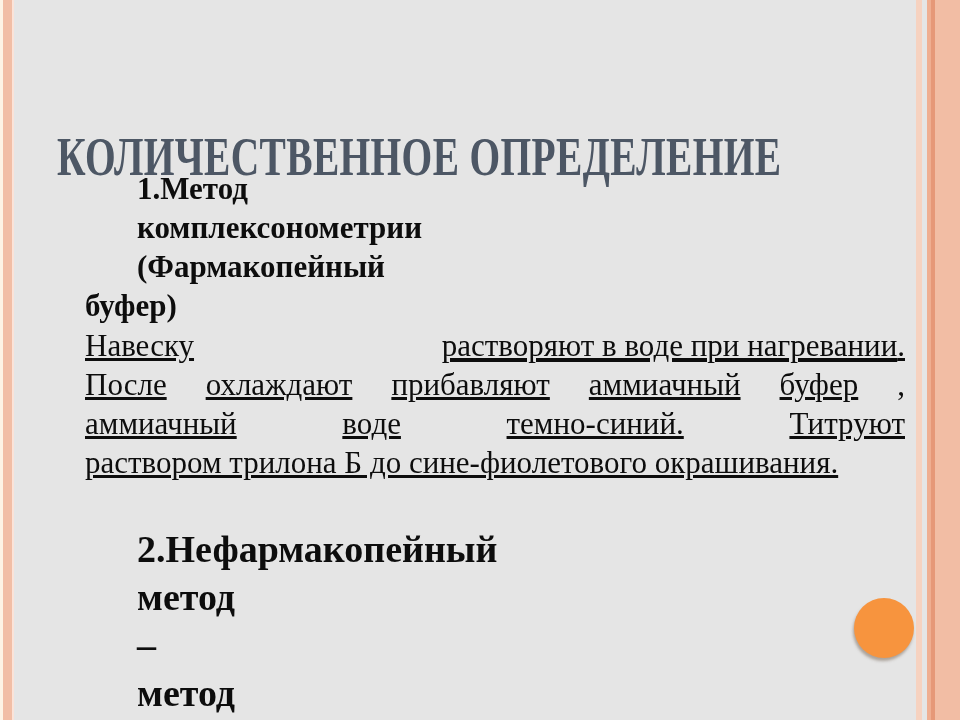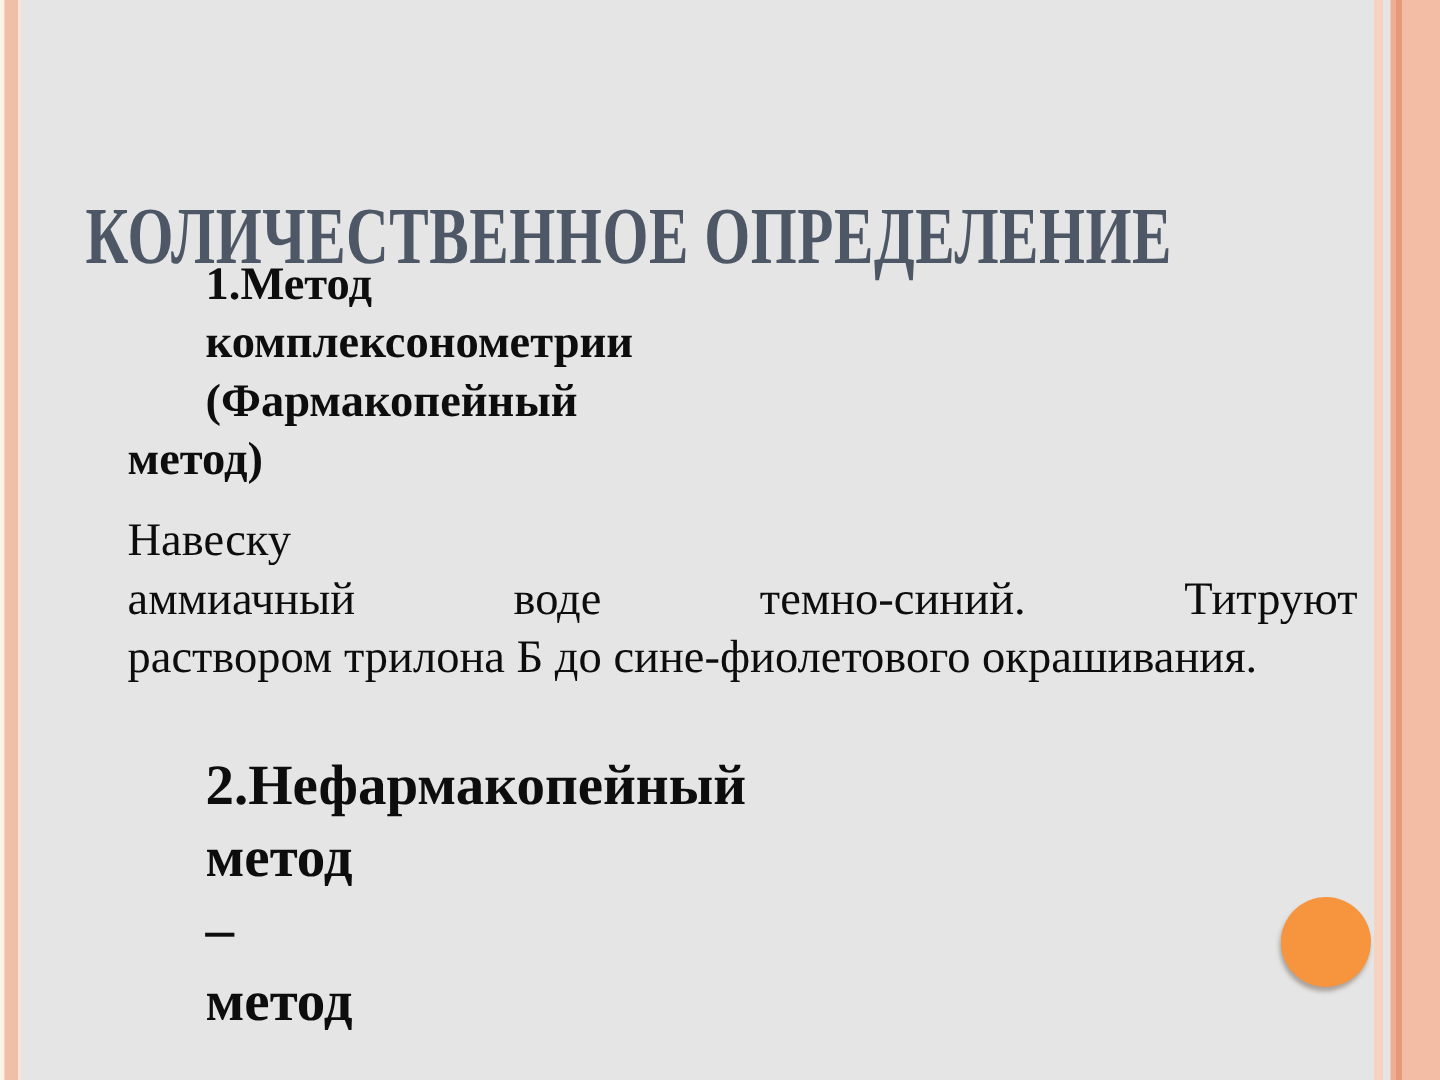--- a/index.html
+++ b/index.html
@@ -43,21 +43,21 @@
   .body-text {
     position: absolute;
     left: 85px; top: 169px;
     width: 820px;
     font-size: 31px;
     color: #0d0d0d;
   }
   .para { font-weight: normal; }
   .para.bold { font-weight: bold; }
   .para.large { font-size: 38px; }
-  .para.gap-small { margin-top: 15px; }
+  .para.gap-small { margin-top: 1px; text-decoration: underline; }
   .para.gap-large { margin-top: 43px; }
   .line { line-height: 39px; min-height: 39px; white-space: pre; }
   .para.large .line { line-height: 48px; min-height: 48px; }
   .para.spread .line + .line { margin-top: 12px; }
   .line.justify {
     display: flex;
     justify-content: space-between;
     align-items: baseline;
     white-space: normal;
   }
@@ -96,25 +96,34 @@
 
   <h1 class="title">КОЛИЧЕСТВЕННОЕ ОПРЕДЕЛЕНИЕ</h1>
 
   <div class="body-text">
       <div class="para bold">
         <div class="line justify indent">
           <span class="chunk"><span>1.Метод</span></span>
           <span class="chunk"><span>комплексонометрии</span></span>
           <span class="chunk"><span>(Фармакопейный</span></span>
         </div>
-        <div class="line"><span class="chunk"><span>метод)</span></span></div>
+        <div class="line"><span class="chunk"><span>буфер)</span></span></div>
       </div>
       <div class="para gap-small">
         <div class="line justify">
           <span class="chunk"><span>Навеску</span></span>
+          <span class="chunk"><span class="u">растворяют в воде при нагревании</span><span>.</span></span>
+        </div>
+        <div class="line justify">
+          <span class="chunk"><span>После</span></span>
+          <span class="chunk"><span>охлаждают</span></span>
+          <span class="chunk"><span>прибавляют</span></span>
+          <span class="chunk"><span>аммиачный</span></span>
+          <span class="chunk"><span>буфер</span></span>
+          <span class="chunk"><span>,</span></span>
         </div>
         <div class="line justify">
           <span class="chunk"><span>аммиачный</span></span>
           <span class="chunk"><span>воде</span></span>
           <span class="chunk"><span>темно-синий.</span></span>
           <span class="chunk"><span>Титруют</span></span>
         </div>
         <div class="line"><span class="chunk"><span>раствором трилона Б до сине-фиолетового окрашивания.</span></span></div>
       </div>
       <div class="para bold large spread gap-large">

